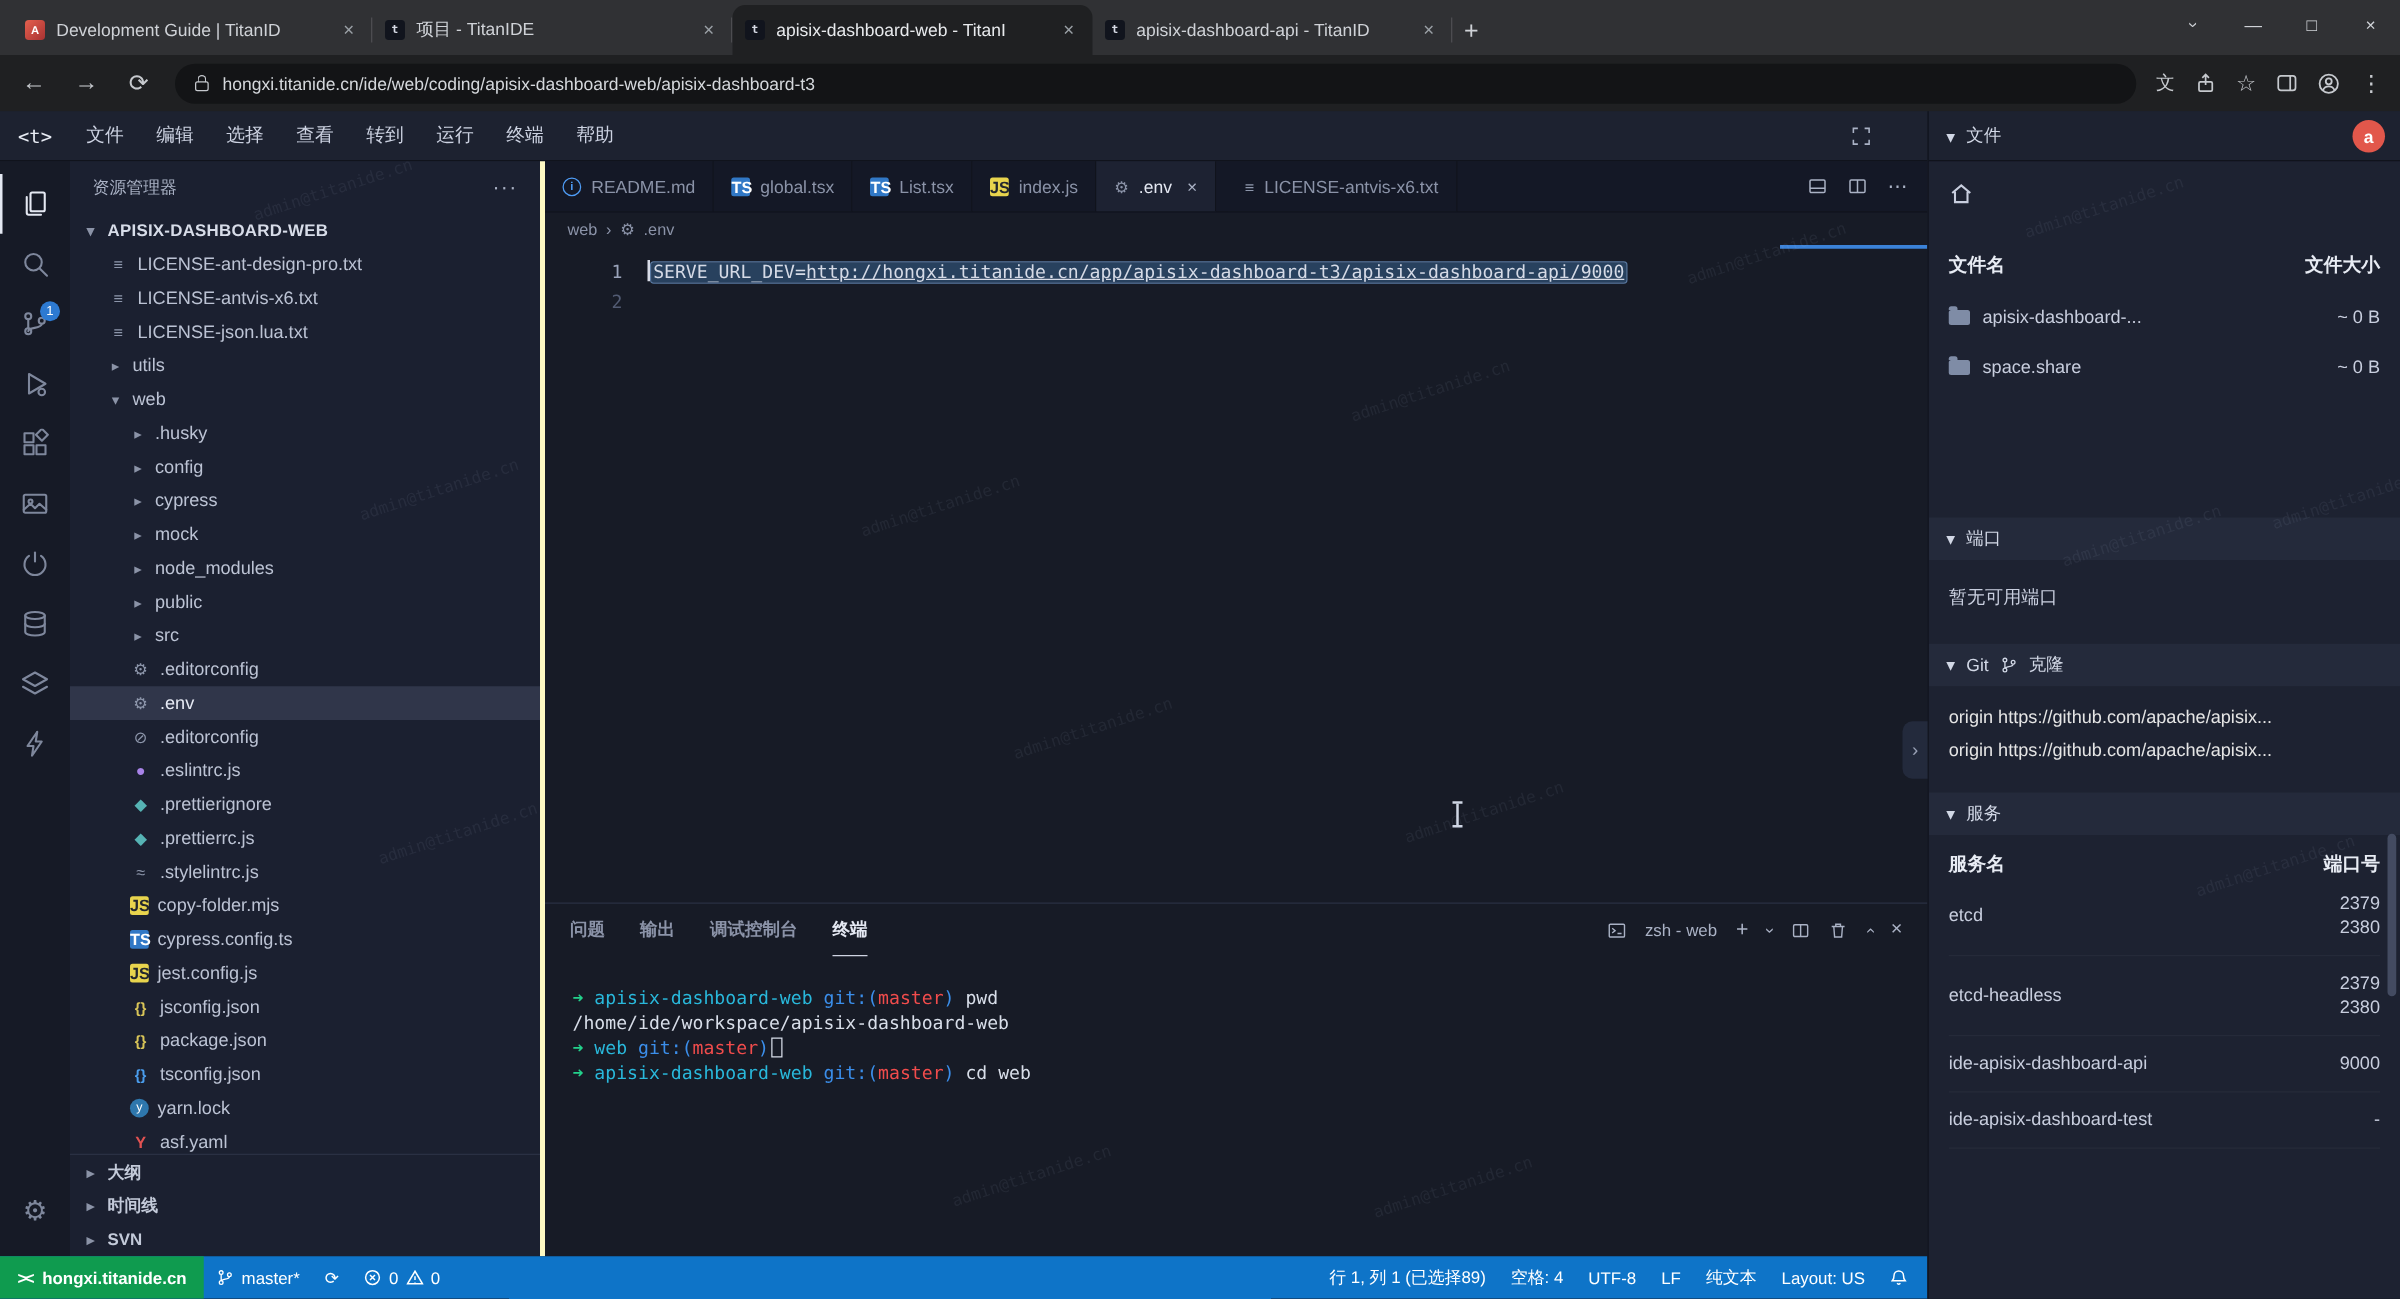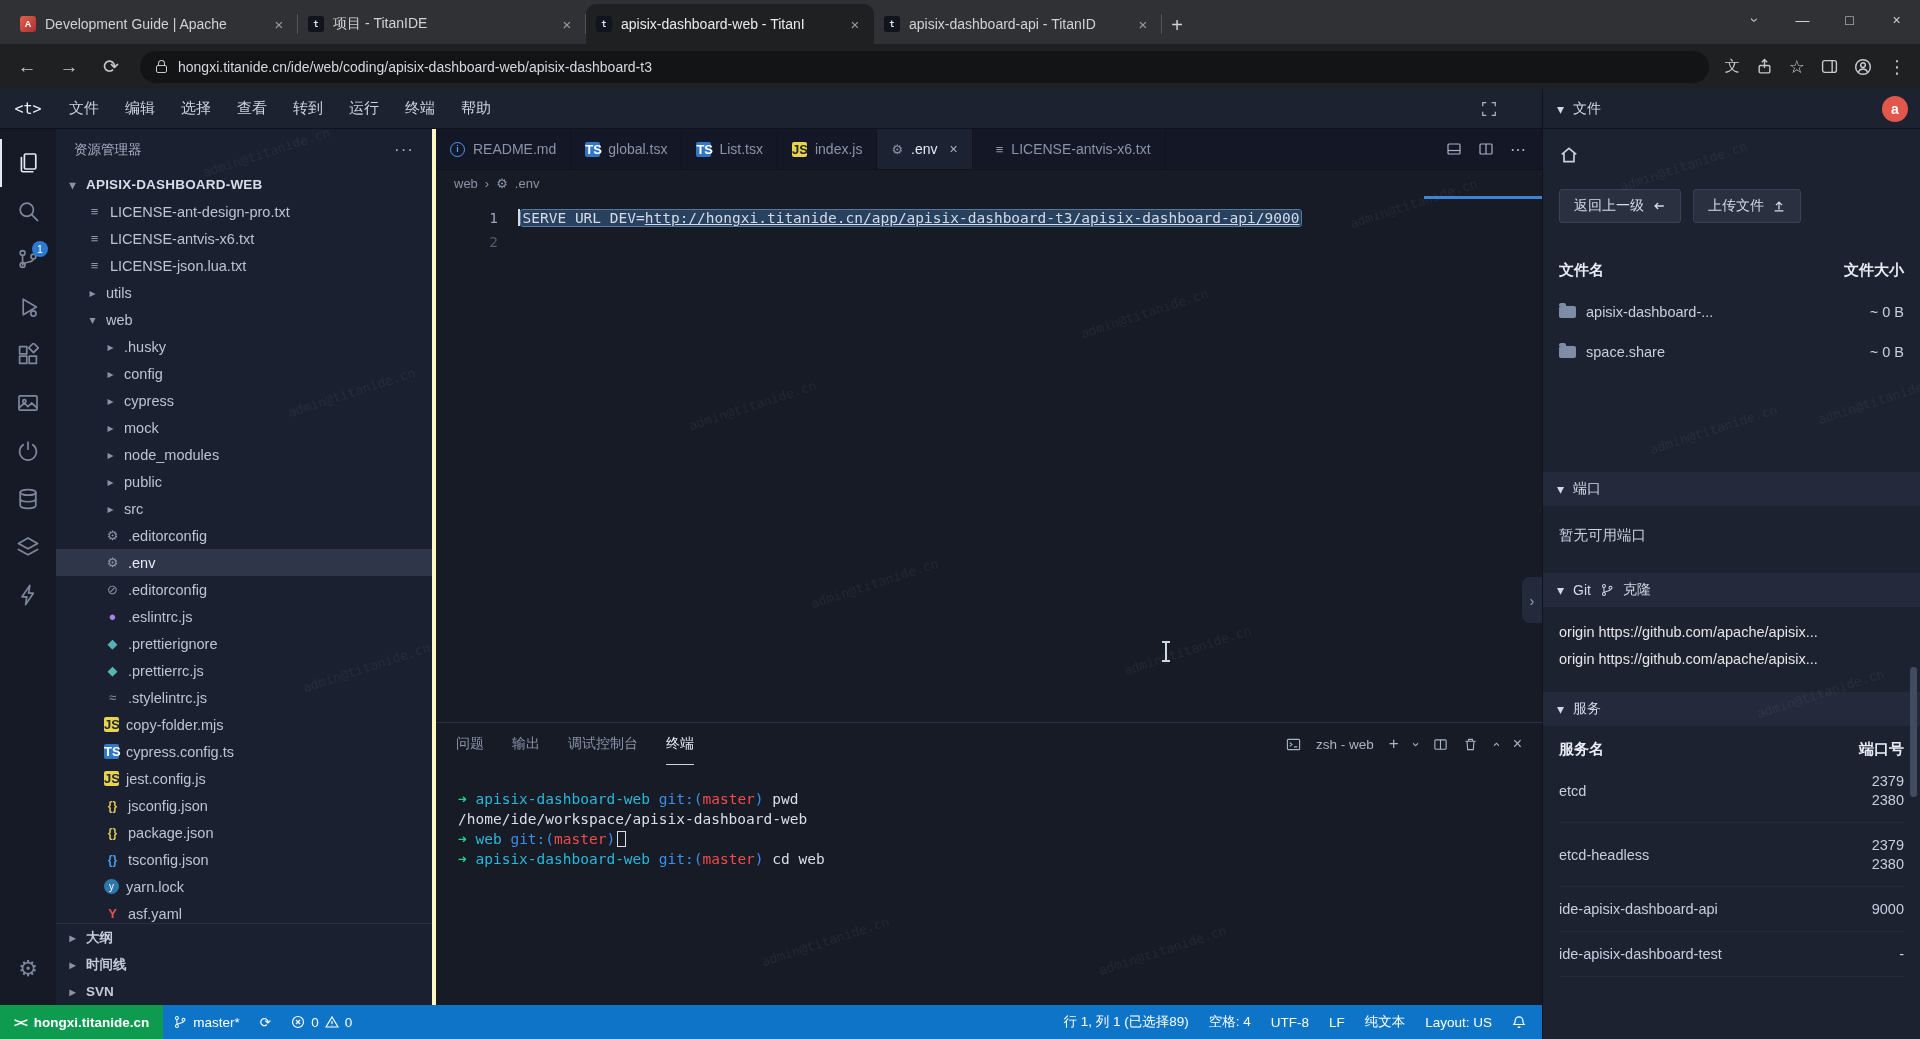--- a/index.html
+++ b/index.html
@@ -98,21 +98,21 @@
   .ruler { position:absolute; top:0; right:0; width:118px; height:3px; background:#3b82d8; }
   .panel-toggle { position:absolute; right:0; top:448px; width:20px; height:46px; background:#232a3c;
                   border-radius:8px 0 0 8px; display:grid; place-items:center; color:#9aa2b6; font-size:15px; z-index:6; }
   .ibeam { position:absolute; left:729px; top:447px; width:2px; height:17px; background:#cfd6e4; }
   .ibeam::before,.ibeam::after { content:""; position:absolute; left:-3px; width:8px; height:2px; background:#cfd6e4; }
   .ibeam::before { top:-2px; } .ibeam::after { bottom:-2px; }
 
   
   .panel { height:283px; border-top:1px solid #2a3043; display:flex; flex-direction:column; flex:0 0 auto; }
   .panel-header { height:42px; display:flex; align-items:center; padding:0 20px; gap:28px; flex:0 0 auto; }
-  .ptab { height:100%; display:flex; align-items:center; color:#8b93a8; font-size:14px; border-bottom:1.5px solid transparent; }
+  .ptab { height:100%; display:flex; align-items:center; color:#8b93a8; font-size:14px; border-bottom:1.5px solid transparent;font-weight:bold; }
   .ptab.active { color:#e4e8f2; border-bottom-color:#cfd4e2; }
   .panel-right { margin-left:auto; display:flex; align-items:center; gap:15px; color:#aab2c5; font-size:13.5px; }
   .panel-right svg { stroke:currentColor; fill:none; stroke-width:1.2; }
   .terminal { flex:1; padding:24px 0 0 22px; font-family:"DejaVu Sans Mono",monospace; font-size:14.5px; line-height:20px; }
   .t-green { color:#23d18b; } .t-cyan { color:#29b8db; } .t-blue { color:#3b8eea; } .t-red { color:#f14c4c; }
   .t-fg { color:#d8dee9; }
   .tcursor { display:inline-block; width:9px; height:16px; border:1px solid #d8dee9; vertical-align:-3px; margin-left:2px; }
 
   
   .statusbar { position:absolute; bottom:0; left:0; width:1542px; height:34px; background:#0e74c8; display:flex;
@@ -160,21 +160,21 @@
   .wm { position:absolute; color:rgba(195,208,235,0.07); font-size:13px; transform:rotate(-18deg);
         white-space:nowrap; pointer-events:none; z-index:40; font-family:"DejaVu Sans Mono",monospace; }
 </style>
 </head>
 <body>
 
 <div class="browser">
   <div class="tabstrip">
     <div class="btab">
       <span class="fav fav-apache">A</span>
-      <span class="btitle">Development Guide | Apache</span>
+      <span class="btitle">Development Guide | TitanID</span>
       <span class="bclose">×</span>
     </div>
     <div class="btab">
       <span class="fav fav-titan">t</span>
       <span class="btitle">项目 - TitanIDE</span>
       <span class="bclose">×</span>
     </div>
     <div class="btab active">
       <span class="fav fav-titan">t</span>
       <span class="btitle">apisix-dashboard-web - TitanI</span>
@@ -597,34 +597,20 @@
   <div class="rp-head first">
     <span>▾</span>
     <span>文件</span>
     <span class="avatar">a</span>
   </div>
   <div class="rp-home">
     <svg width="20" height="20" viewBox="0 0 18 18">
         <path d="M2.5 8.5L9 3l6.5 5.5 M4.5 7.5V15h9V7.5"></path>
       </svg>
   </div>
-  <div class="rp-btns">
-    <span class="rp-btn">
-      <span>返回上一级</span>
-      <svg width="14" height="14" viewBox="0 0 16 16">
-          <path d="M13.5 8h-10 M7 4.5L3.5 8 7 11.5"></path>
-        </svg>
-    </span>
-    <span class="rp-btn">
-      <span>上传文件</span>
-      <svg width="14" height="14" viewBox="0 0 16 16">
-          <path d="M8 12V3.5 M4.5 7L8 3.5 11.5 7 M3 13.5h10"></path>
-        </svg>
-    </span>
-  </div>
   <div class="ftable">
     <div class="fthead">
       <span>文件名</span>
       <span>文件大小</span>
     </div>
     <div class="frow">
       <span class="fname">
           <span class="folder"></span>
           <span>apisix-dashboard-...</span>
         </span>

